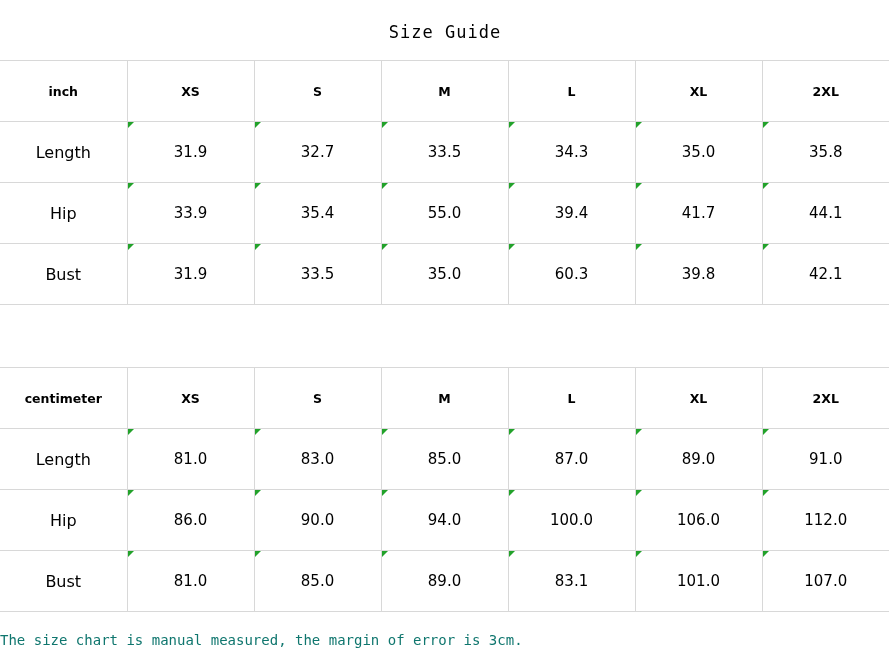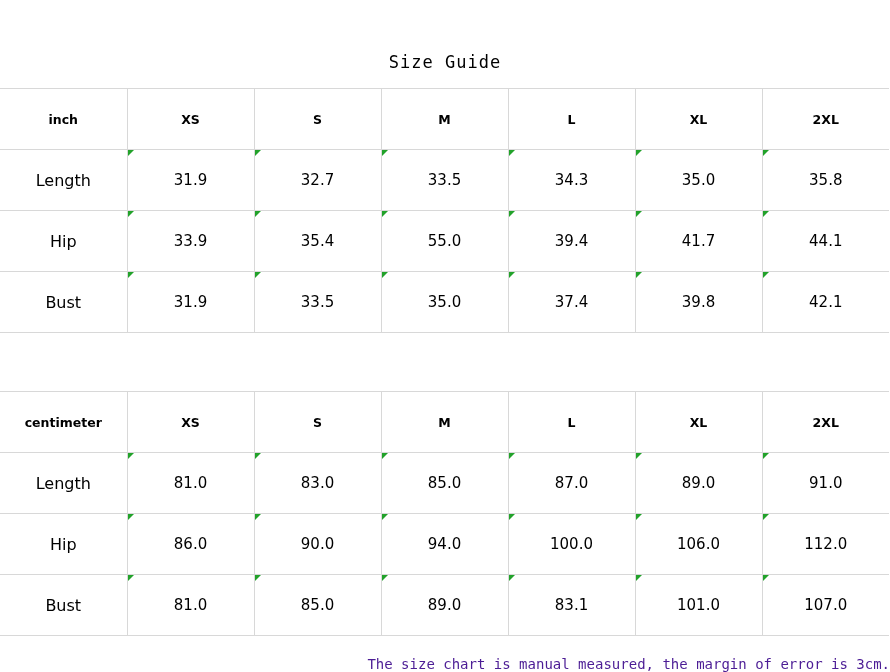--- a/index.html
+++ b/index.html
@@ -24,21 +24,20 @@
   }
   .title {
     font-family: "DejaVu Sans Mono", monospace;
     font-size: 17px;
     text-align: center;
     letter-spacing: 1px;
     color: #000;
     padding-top: 22px;
     padding-bottom: 14px;
     height: 60px;
-    margin-top: 30px;
   }
   table.size-table {
     border-collapse: collapse;
     width: 813px;
     table-layout: fixed;
     padding-left: 16px;
   }
   table.size-table td {
     border: 1px solid #d8d8d8;
     height: 61px;
@@ -76,22 +75,22 @@
     border-right: 6px solid transparent;
   }
   .gap {
     height: 62px;
     width: 890px;
     background: #fff;
   }
   .footer {
     font-family: "DejaVu Sans Mono", monospace;
     font-size: 14px;
-    text-align: right;
-    color: #4c1d95;
+    text-align: left;
+    color: #0f766e;
     padding-top: 20px;
   }
   .col-unit { width: 127px; }
   .col-size { width: 127px; }
 </style>
 </head>
 <body>
 
 <div class="page">
 
@@ -133,21 +132,21 @@
         <td class="marker">55.0</td>
         <td class="marker">39.4</td>
         <td class="marker">41.7</td>
         <td class="marker">44.1</td>
       </tr>
       <tr>
         <td class="row-label">Bust</td>
         <td class="marker">31.9</td>
         <td class="marker">33.5</td>
         <td class="marker">35.0</td>
-        <td class="marker">37.4</td>
+        <td class="marker">60.3</td>
         <td class="marker">39.8</td>
         <td class="marker">42.1</td>
       </tr>
     </tbody>
   </table>
 
   <div class="gap"></div>
 
   <table class="size-table">
     <colgroup>

